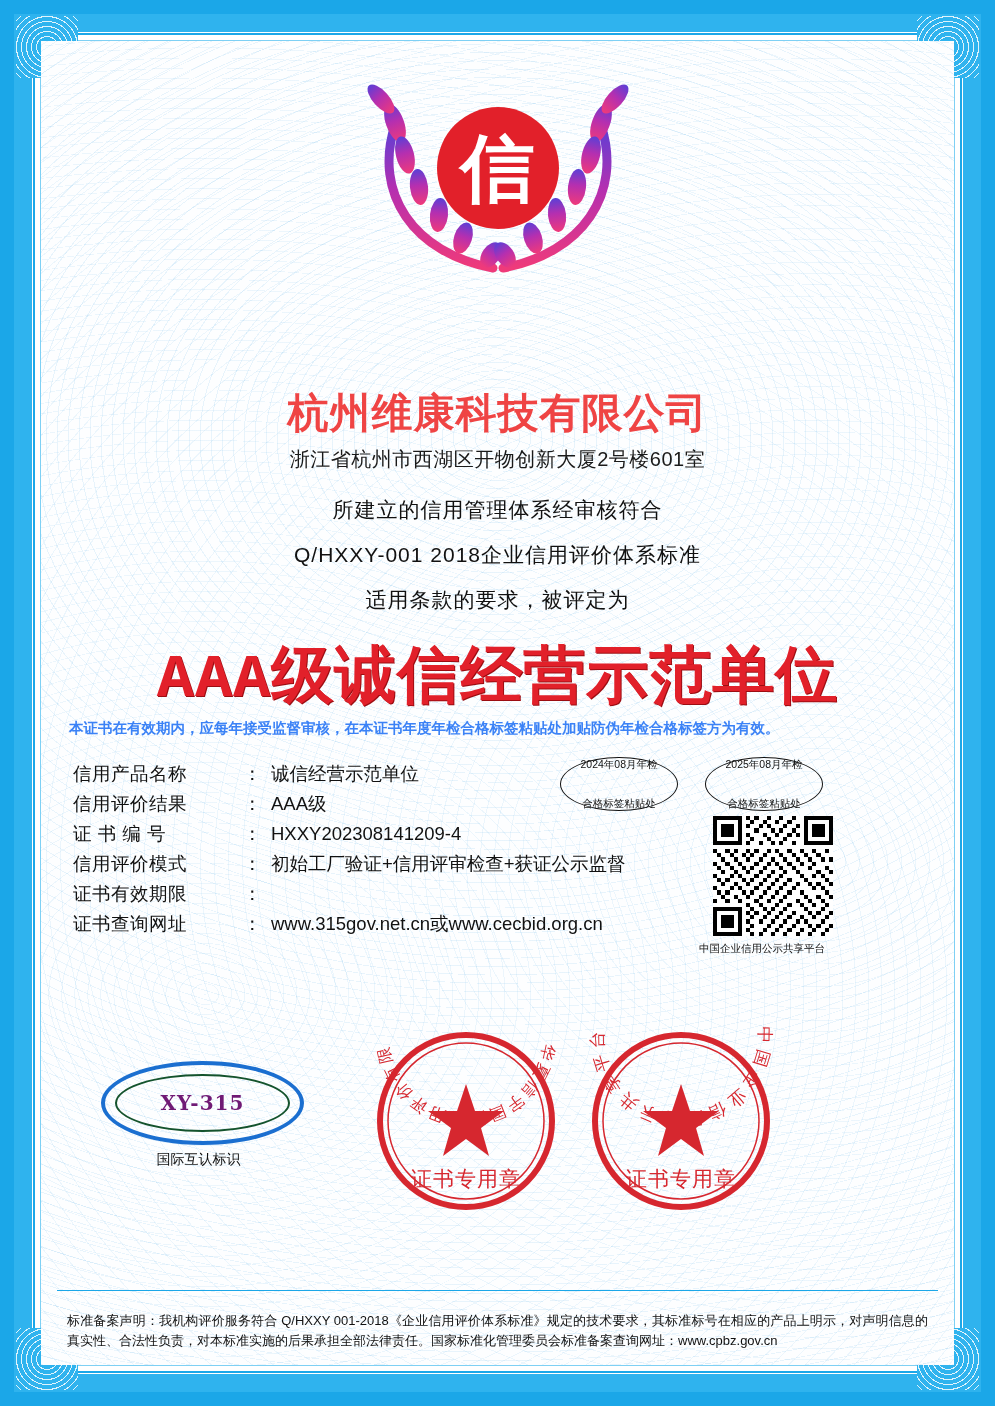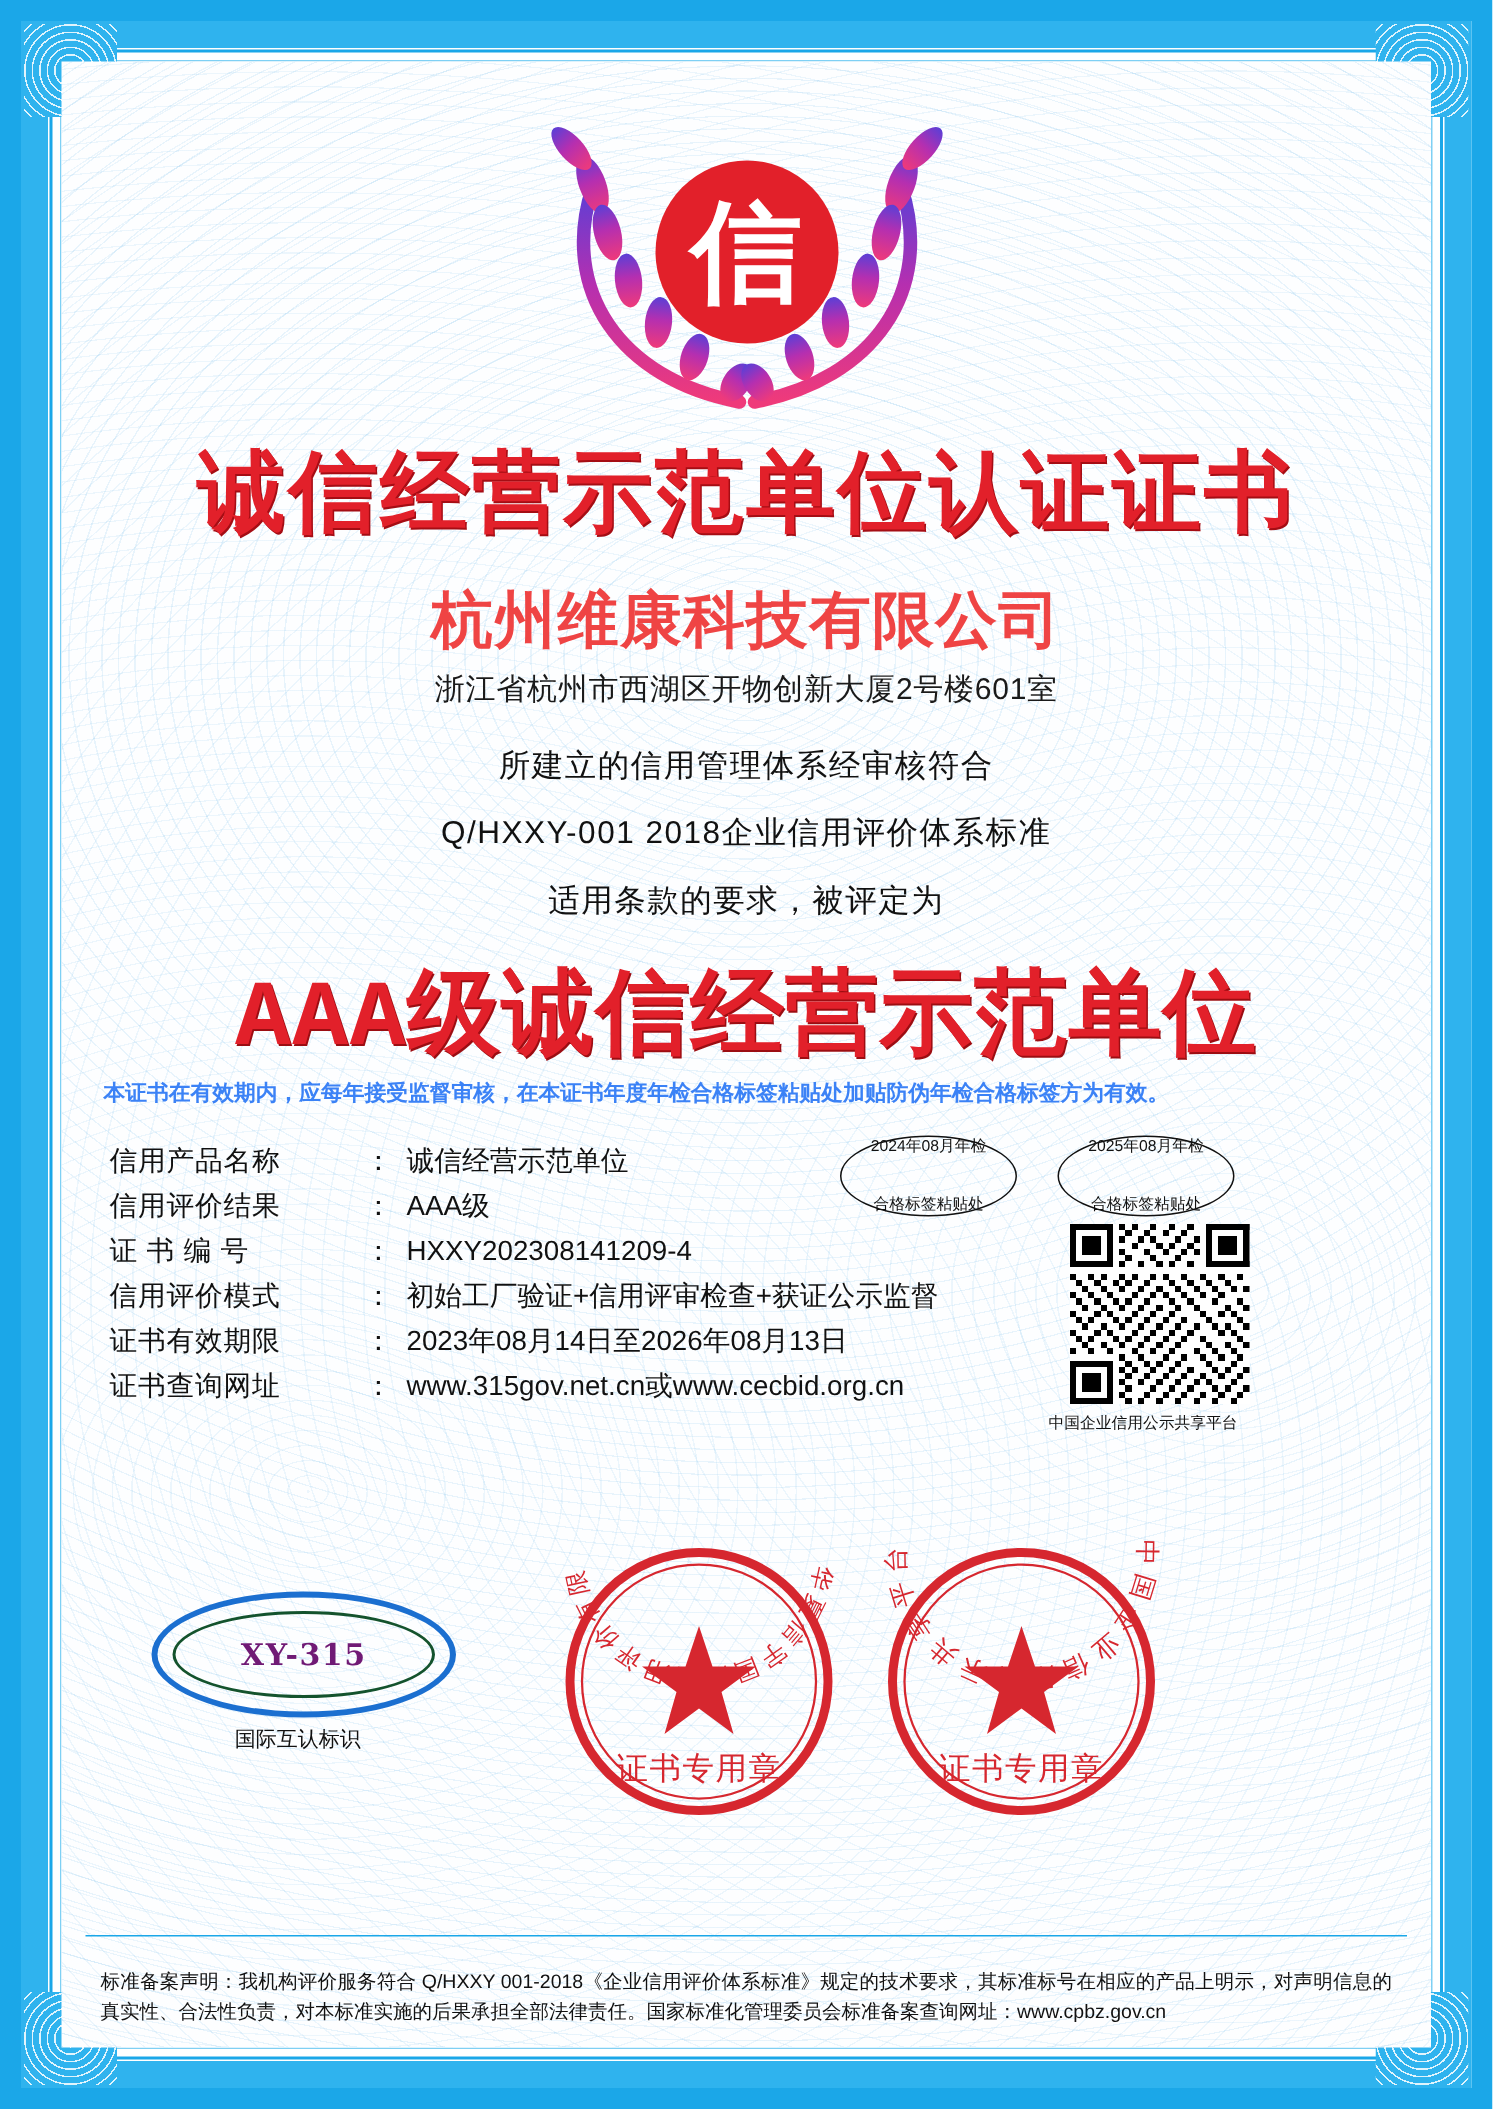--- a/index.html
+++ b/index.html
@@ -229,21 +229,20 @@
             <ellipse cx="162" cy="192" rx="9" ry="14" transform="rotate(-34 162 192)"></ellipse>
             <ellipse cx="38" cy="36" rx="8" ry="18" transform="rotate(-42 38 36)"></ellipse>
             <ellipse cx="272" cy="36" rx="8" ry="18" transform="rotate(42 272 36)"></ellipse>
           </g>
         </svg>
         <div class="emblem-core">
           <span>信</span>
         </div>
       </div>
 
-      <div class="main-title">诚信经营示范单位认证证书</div>
 
       <div class="company">杭州维康科技有限公司</div>
       <div class="address">浙江省杭州市西湖区开物创新大厦2号楼601室</div>
 
       <div class="stmt l1">所建立的信用管理体系经审核符合</div>
       <div class="stmt l2">Q/HXXY-001 2018企业信用评价体系标准</div>
       <div class="stmt l3">适用条款的要求，被评定为</div>
 
       <div class="grade">AAA级诚信经营示范单位</div>
 
@@ -266,21 +265,20 @@
           <span class="det-value">HXXY202308141209-4</span>
         </div>
         <div class="det-row">
           <span class="det-label">信用评价模式</span>
           <span class="det-colon">：</span>
           <span class="det-value">初始工厂验证+信用评审检查+获证公示监督</span>
         </div>
         <div class="det-row">
           <span class="det-label">证书有效期限</span>
           <span class="det-colon">：</span>
-          <span class="det-value">2023年08月14日至2026年08月13日</span>
         </div>
         <div class="det-row">
           <span class="det-label">证书查询网址</span>
           <span class="det-colon">：</span>
           <span class="det-value">www.315gov.net.cn或www.cecbid.org.cn</span>
         </div>
       </div>
 
       <div class="insp one">
         <div>2024年08月年检</div>

